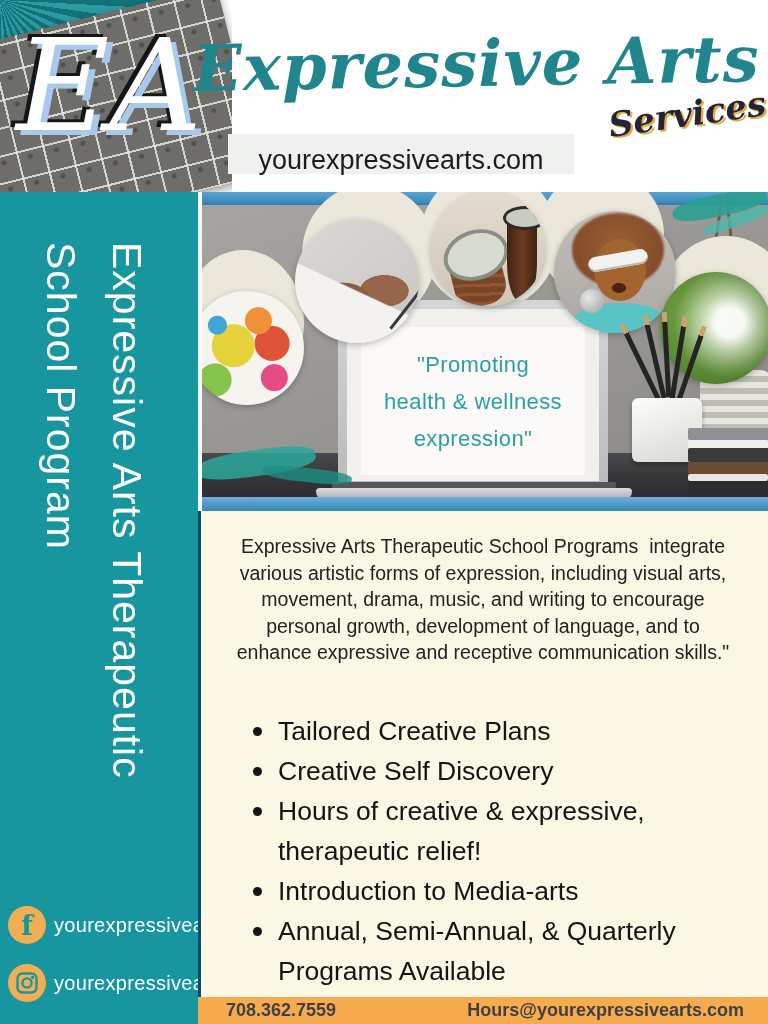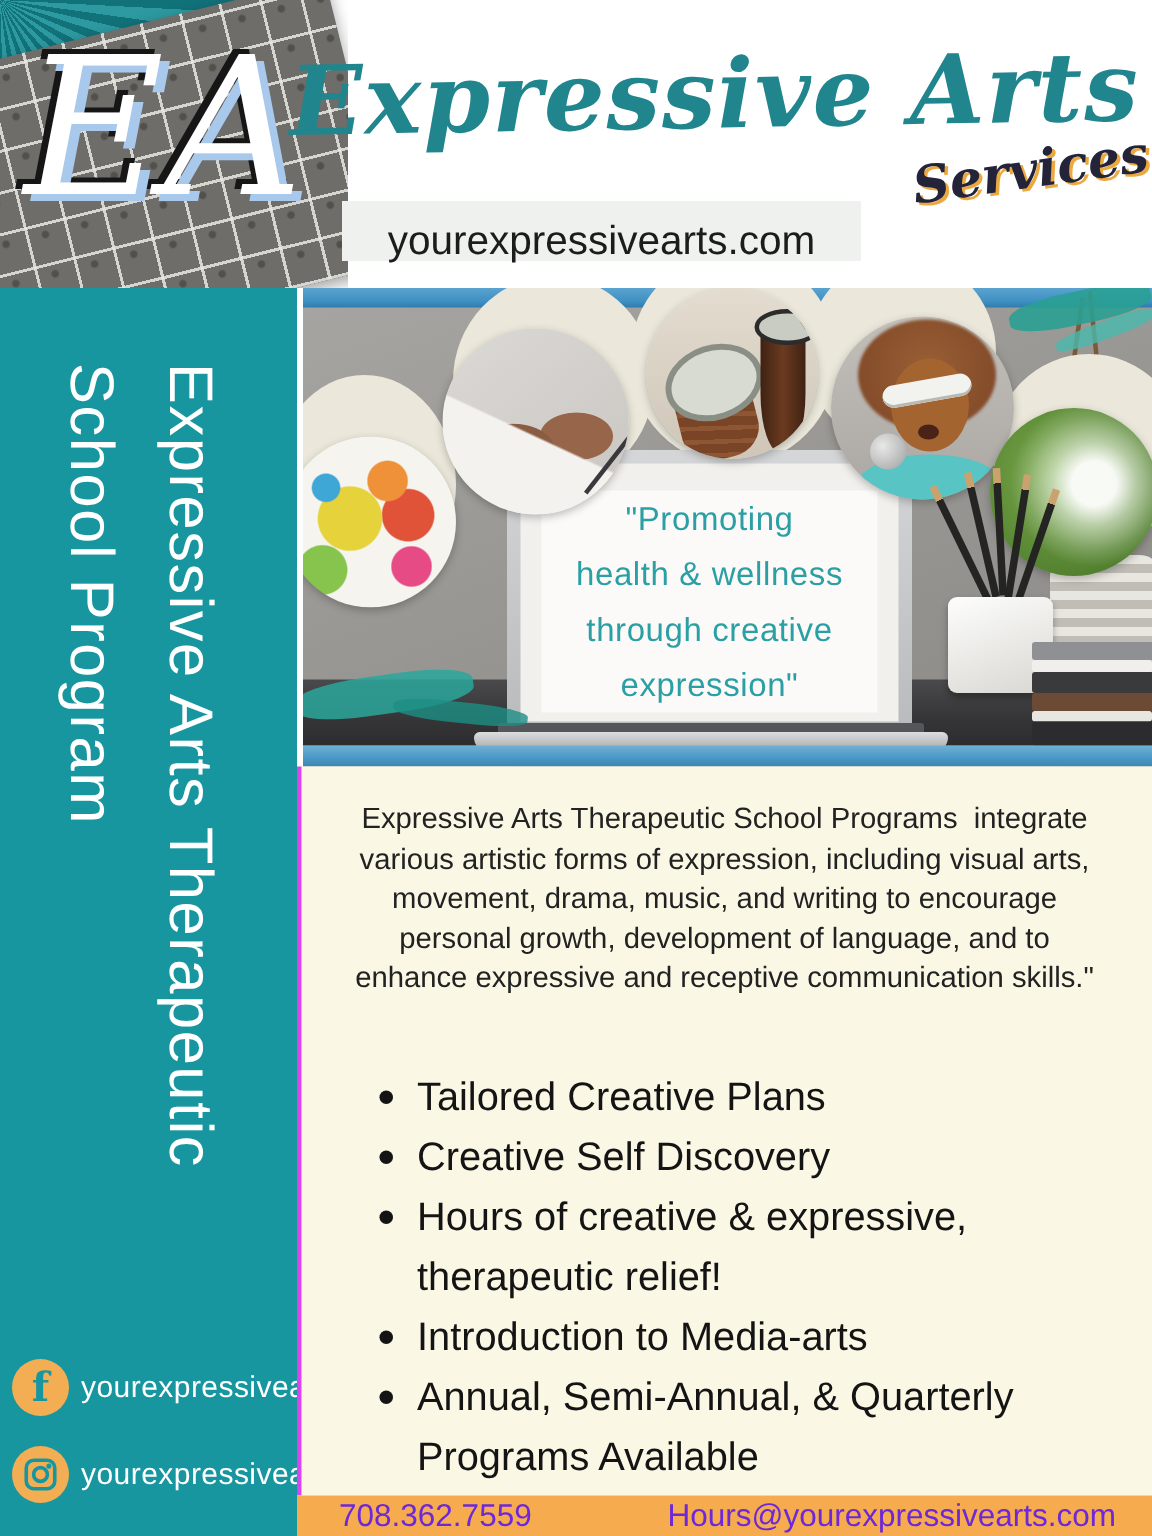--- a/index.html
+++ b/index.html
@@ -101,37 +101,37 @@
   .pencil{width:5px;height:85px;background:linear-gradient(180deg,#caa26e 0 12%,#242422 12%);}
   .cup{left:430px;top:206px;width:70px;height:64px;border-radius:6px;
       background:linear-gradient(160deg,#fdfdfb,#d8d7d3);box-shadow:0 3px 5px rgba(0,0,0,.3);}
   .vase{left:498px;top:178px;width:74px;height:88px;border-radius:14px 14px 20px 20px;
       background:repeating-linear-gradient(180deg,#e8e6e0 0 6px,#bfbdb6 6px 12px);}
   .book{left:486px;border-radius:2px;}
   .branch{width:3px;background:#7b5a3b;}
   .stroke{border-radius:40%;}
 
   
-  .content{left:198px;top:511px;width:570px;height:486px;background:#faf7e5;border-left:3px solid #d946ef;box-sizing:border-box;}
+  .content{left:198px;top:511px;width:570px;height:486px;background:#faf7e5;border-left:3px solid #0c4a6e;box-sizing:border-box;}
   .description{left:12px;top:22px;width:540px;text-align:center;color:#222222;
       font-size:19.5px;line-height:26.5px;}
   .description div{white-space:pre;}
   .includes-heading{left:26px;top:157px;font-size:31px;font-weight:bold;font-style:italic;
       color:#13929c;letter-spacing:.5px;}
   .bullet-list{left:50px;top:200px;width:480px;margin:0;padding:0;list-style:none;
       color:#141414;font-size:26.5px;line-height:40px;}
   .bullet-list div{position:relative;padding-left:27px;}
   .bullet-list div::before{content:'';position:absolute;left:2px;top:16px;width:9px;height:9px;
       border-radius:50%;background:#141414;}
 
   
   .footer-bar{left:198px;top:997px;width:570px;height:27px;background:#f6ab4e;
       display:flex;align-items:center;justify-content:space-between;
       padding:0 24px 0 28px;box-sizing:border-box;}
-  .footer-text{font-size:21px;font-weight:normal;color:#6d28d9;}
+  .footer-text{font-size:18px;font-weight:bold;color:#404040;}
 </style>
 </head>
 <body>
 
 <div class="page">
 
   <div class="abs header">
     <div class="abs logo-collage">
       <div class="abs logo-rays"></div>
       <div class="abs logo-salmon"></div>
@@ -184,21 +184,20 @@
     <div class="abs cream-ellipse" style="left:460px;top:44px;width:128px;height:130px;"></div>
 
     <div class="abs vase"></div>
 
     <div class="abs laptop-screen">
       <div class="laptop-inner">
         <div class="quote-box">
           <div>
               <span class="quote-line">"Promoting</span>
               <span class="quote-line">health &amp; wellness</span>
-              <span class="quote-line">through creative</span>
               <span class="quote-line">expression"</span>
             </div>
         </div>
       </div>
     </div>
     <div class="abs laptop-keys"></div>
     <div class="abs laptop-base"></div>
 
     <div class="abs circle c-palette"></div>
     <div class="abs circle c-hand">

